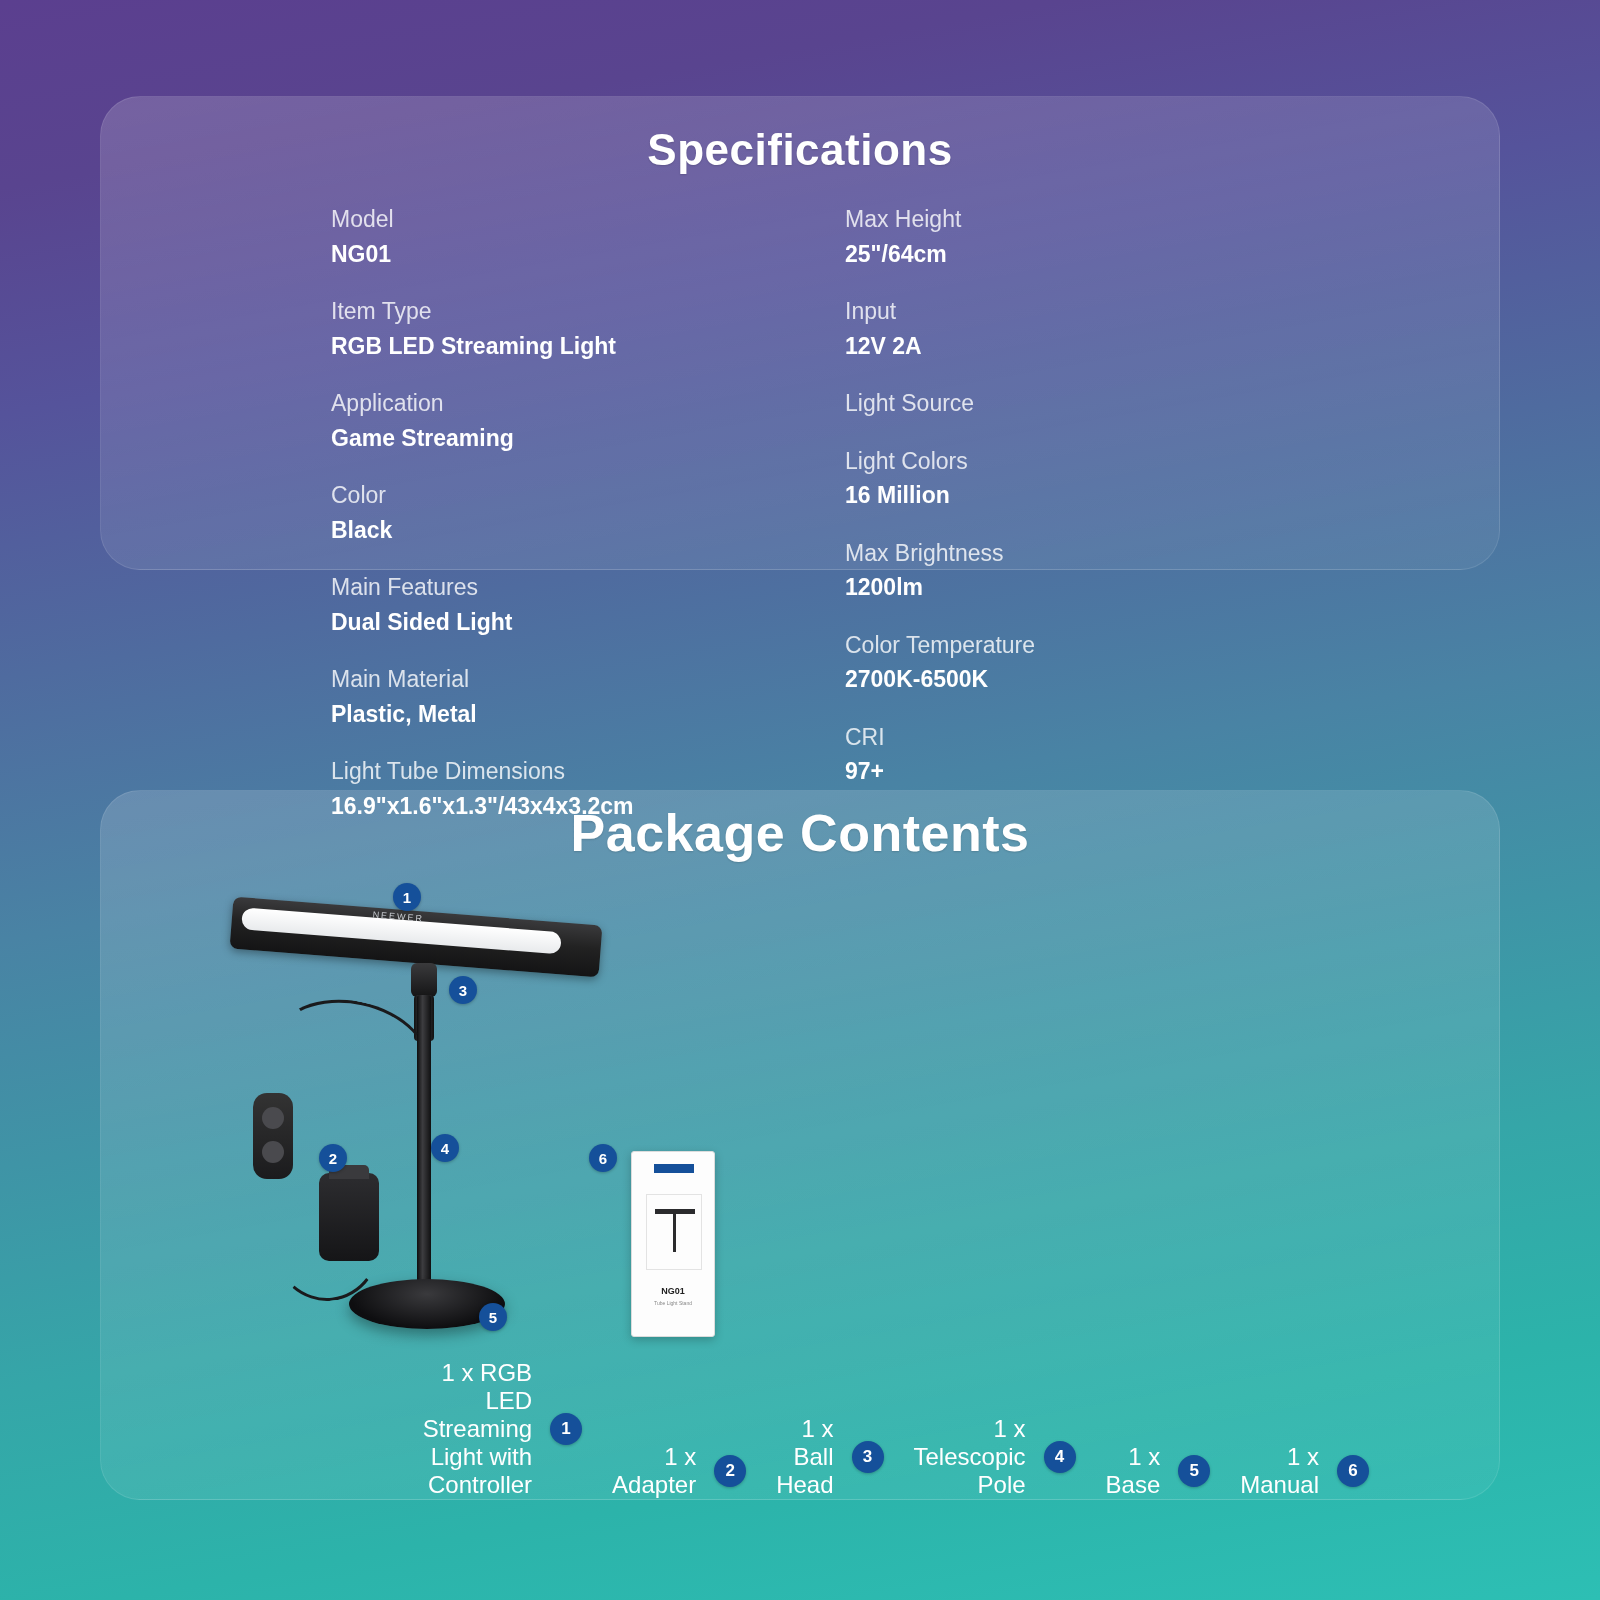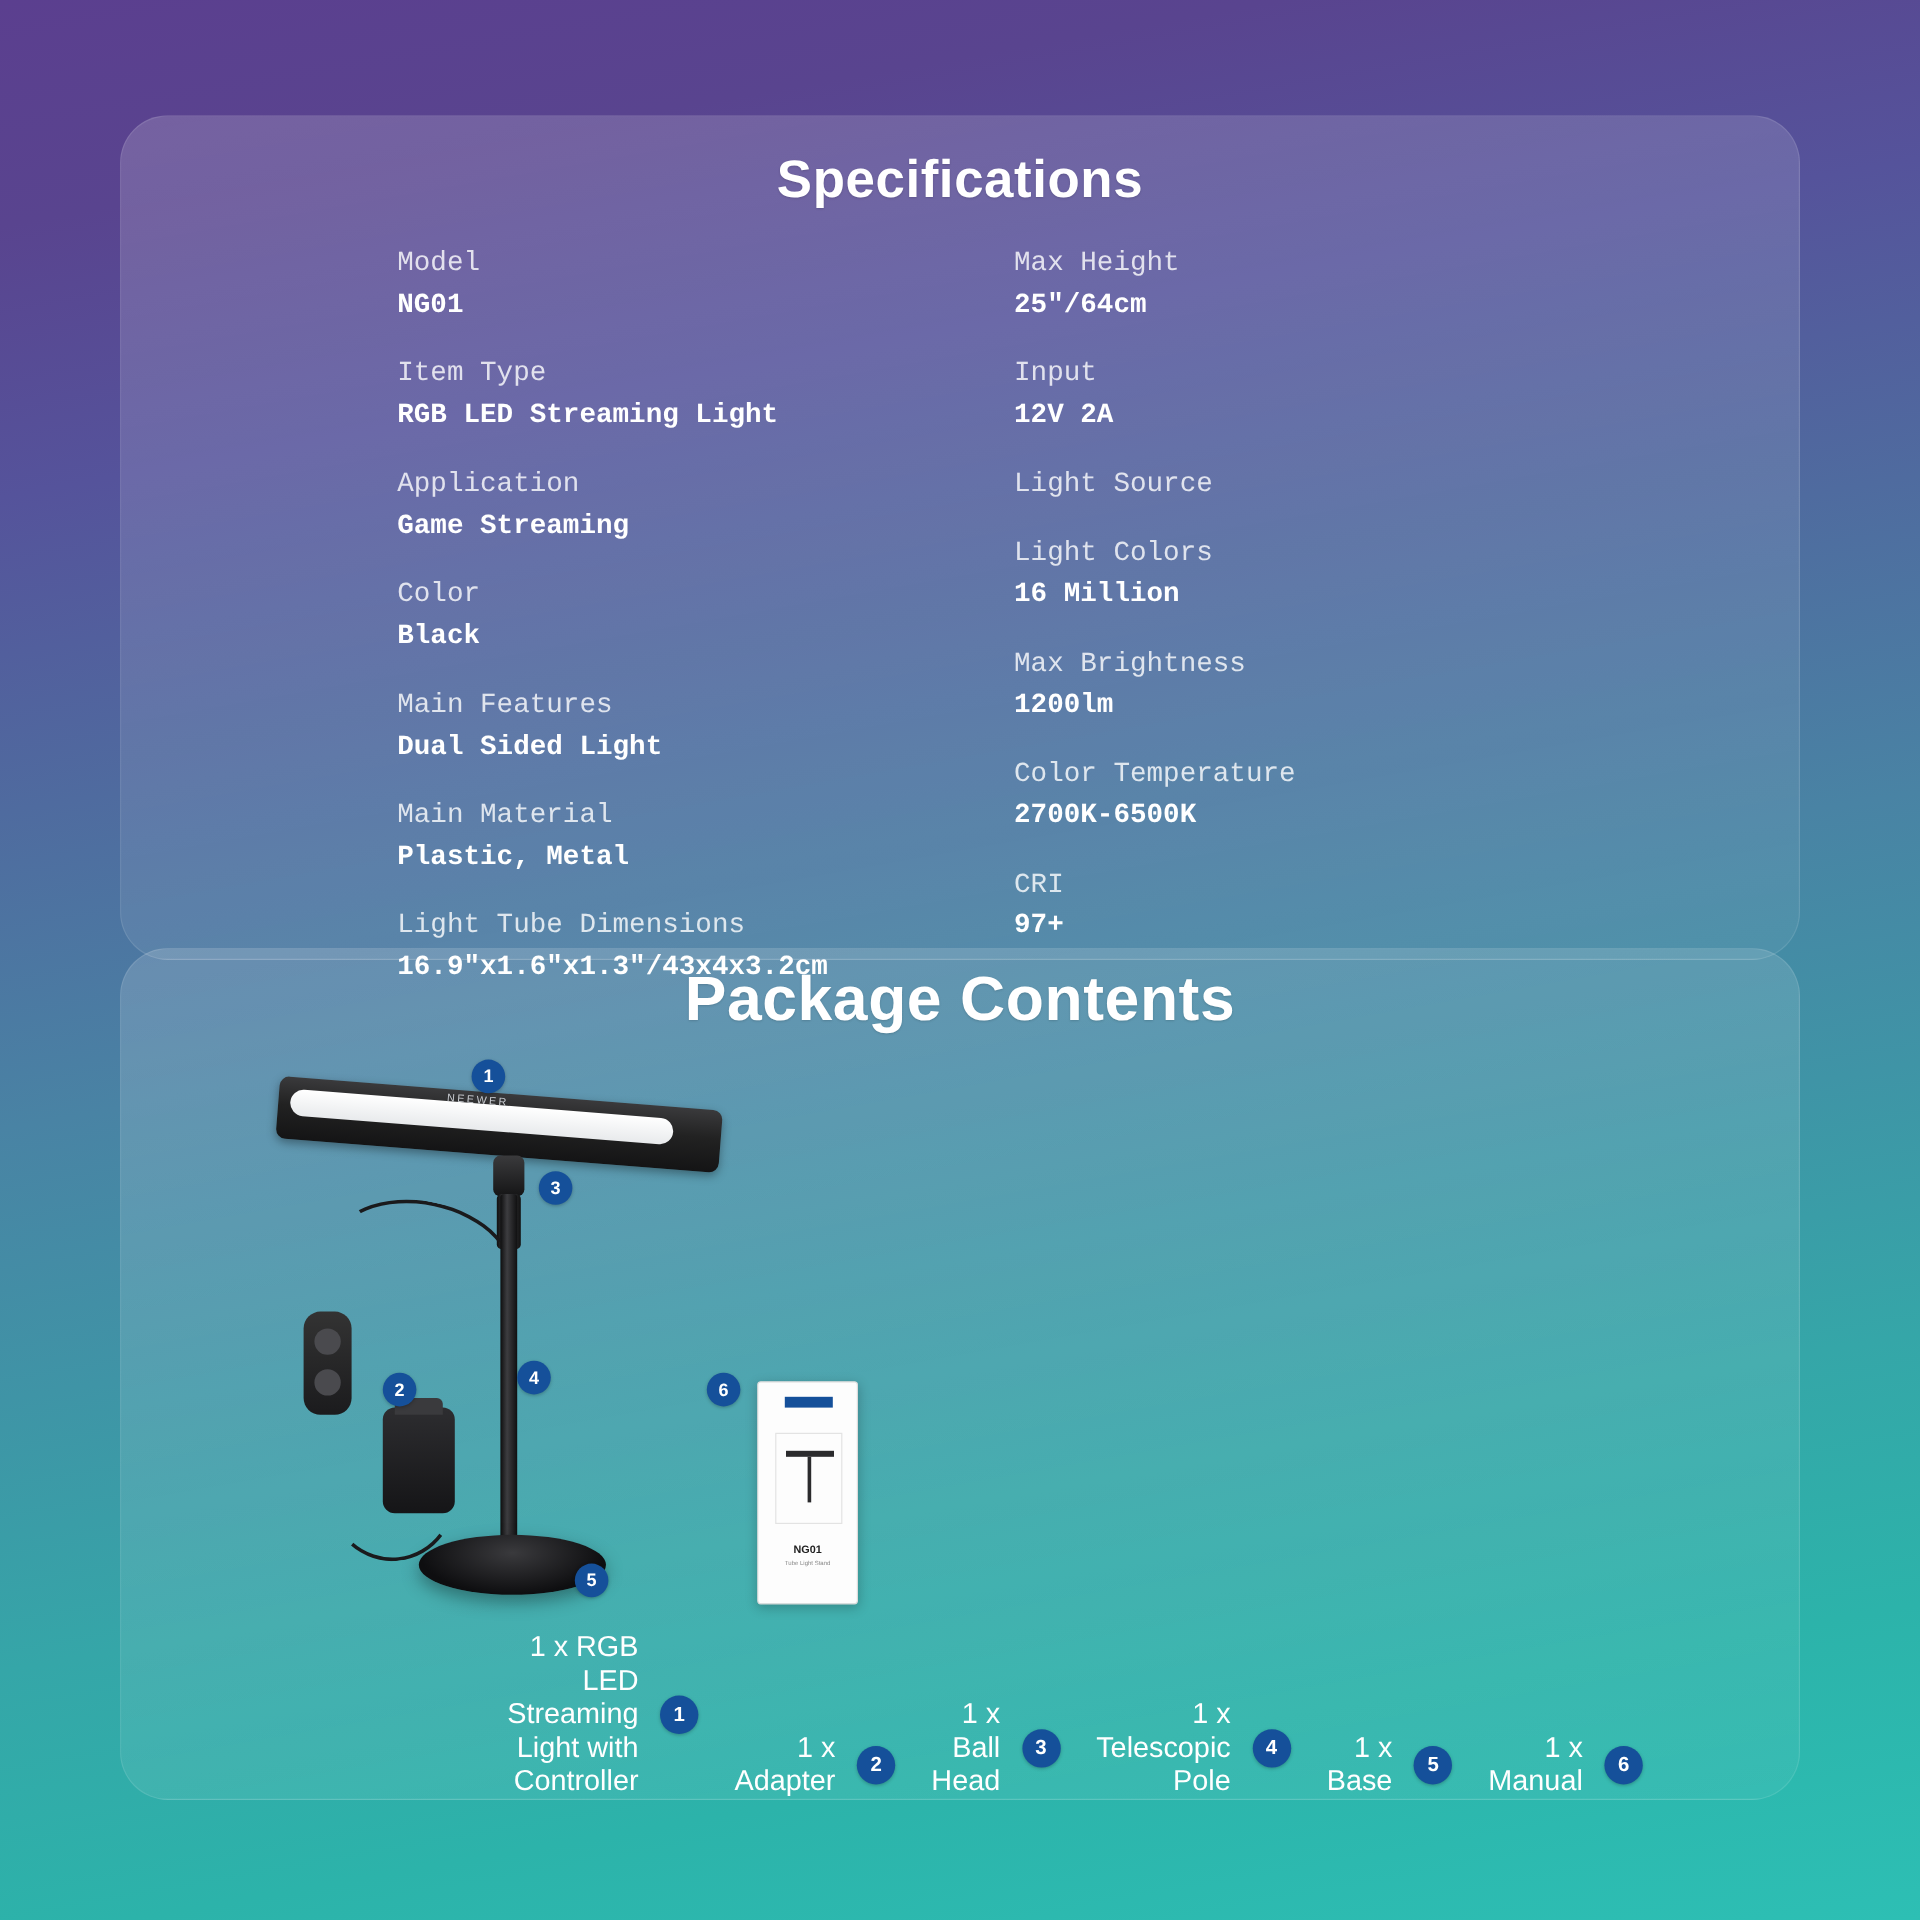--- a/index.html
+++ b/index.html
@@ -25,21 +25,21 @@
   .panel {
     position: absolute;
     left: 100px;
     width: 1400px;
     border-radius: 40px;
   }
 
   
   #spec-panel {
     top: 96px;
-    height: 704px;
+    height: 474px;
     background: linear-gradient(170deg, rgba(255,255,255,0.17) 0%, rgba(255,255,255,0.10) 55%, rgba(255,255,255,0.06) 100%);
     border: 1px solid rgba(255,255,255,0.10);
   }
   .panel-title {
     text-align: center;
     color: #ffffff;
     font-weight: bold;
     letter-spacing: 0.5px;
   }
   #spec-title {
@@ -51,21 +51,21 @@
     position: absolute;
     top: 105px;
     left: 0;
     right: 0;
     padding: 0 230px 0 230px;
     display: grid;
     grid-template-columns: 1fr 1fr;
     column-gap: 90px;
     row-gap: 0;
   }
-  .spec-col { display: flex; flex-direction: column; font-family: Liberation Mono, monospace; }
+  .spec-col { display: flex; flex-direction: column; }
   .spec-item { margin-bottom: 23px; }
   .spec-label {
     font-size: 23px;
     color: rgba(255,255,255,0.80);
     line-height: 1.5;
     font-weight: normal;
   }
   .spec-value {
     font-size: 23px;
     color: #ffffff;

